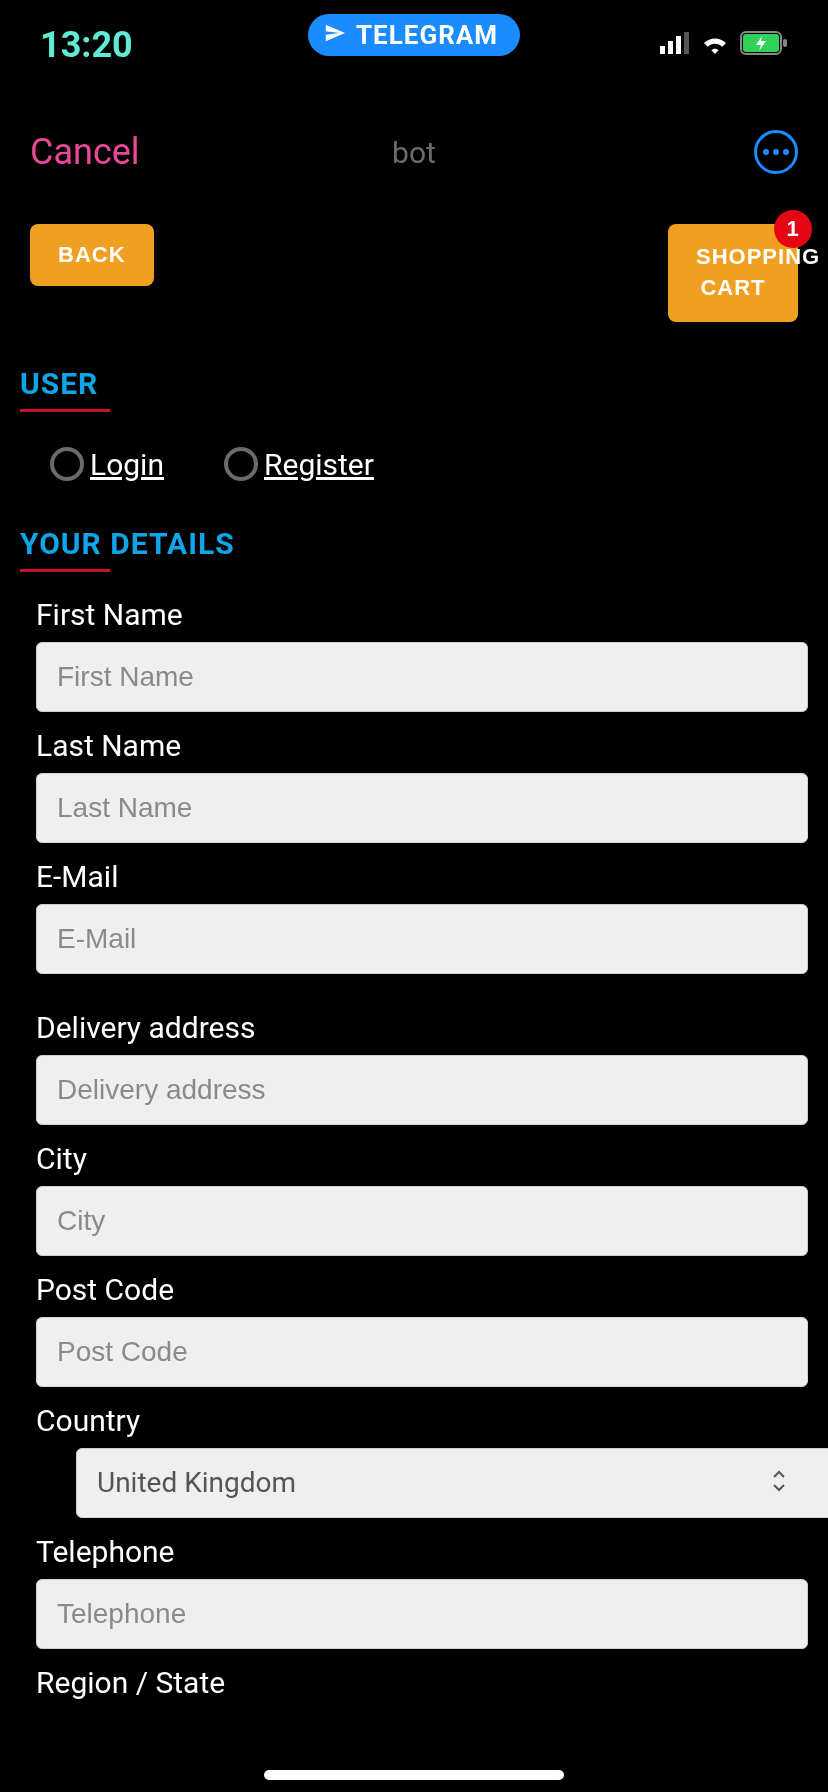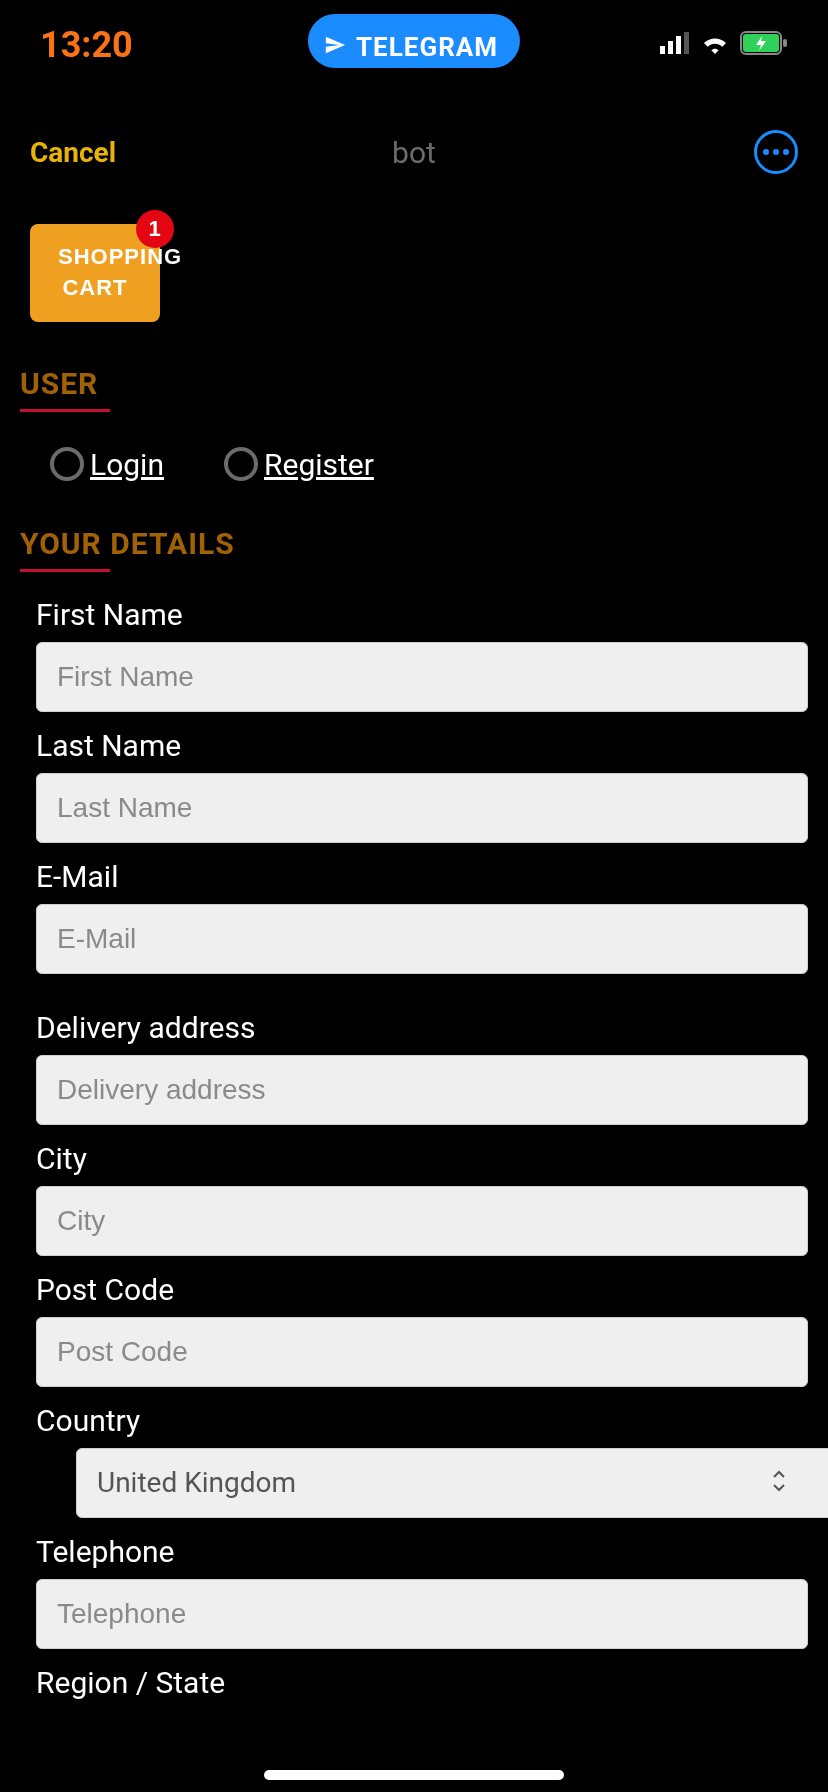--- a/index.html
+++ b/index.html
@@ -17,31 +17,31 @@
     display: flex;
     align-items: center;
     justify-content: space-between;
     height: 90px;
     padding: 0 40px;
     position: relative;
   }
   .status-time {
     font-size: 36px;
     font-weight: 700;
-    color: #f97316;
+    color: #5eead4;
   }
   .status-pill {
     position: absolute;
     left: 50%;
     transform: translateX(-50%);
     top: 14px;
     background: #1a8cff;
     color: #fff;
     border-radius: 30px;
-    padding: 18px 22px 6px 16px;
+    padding: 6px 22px 6px 16px;
     display: flex;
     align-items: center;
     gap: 10px;
     font-size: 26px;
     font-weight: 700;
     letter-spacing: 1px;
   }
   .status-icons {
     display: flex;
     align-items: center;
@@ -50,23 +50,23 @@
 
   
   .nav {
     display: flex;
     align-items: center;
     justify-content: space-between;
     padding: 40px 30px 20px 30px;
     position: relative;
   }
   .nav-cancel {
-    font-size: 28px;
-    color: #eab308;
-    font-weight: 700;
+    font-size: 36px;
+    color: #ec4899;
+    font-weight: 400;
   }
   .nav-title {
     position: absolute;
     left: 50%;
     transform: translateX(-50%);
     color: #6b6b6b;
     font-size: 30px;
   }
   .nav-more {
     width: 44px;
@@ -120,21 +120,21 @@
     border-radius: 50%;
     display: flex;
     align-items: center;
     justify-content: center;
     font-size: 22px;
     font-weight: 700;
   }
 
   
   .section-heading {
-    color: #a16207;
+    color: #0ea5e9;
     font-size: 30px;
     font-weight: 700;
     letter-spacing: 1px;
     margin: 24px 20px 8px 20px;
     padding-bottom: 8px;
     position: relative;
   }
   .section-heading::after {
     content: "";
     display: block;
@@ -276,20 +276,21 @@
   <div class="nav-cancel">Cancel</div>
   <div class="nav-title">bot</div>
   <div class="nav-more">
     <span class="dot"></span>
     <span class="dot"></span>
     <span class="dot"></span>
   </div>
 </div>
 
 <div class="action-bar">
+  <button class="btn">BACK</button>
   <button class="btn btn-cart">
     <span>SHOPPING CART</span>
     <span class="badge">1</span>
   </button>
 </div>
 
 <div class="section-heading">USER</div>
 
 <div class="radio-group">
   <div class="radio-item">

